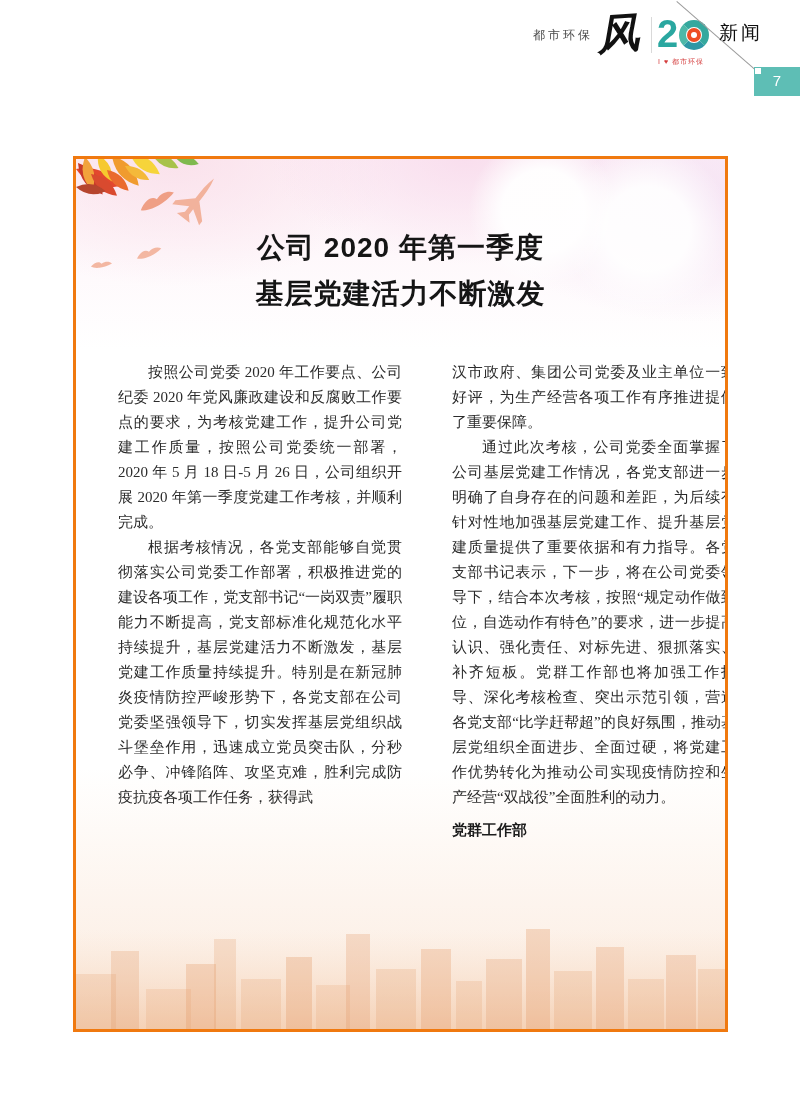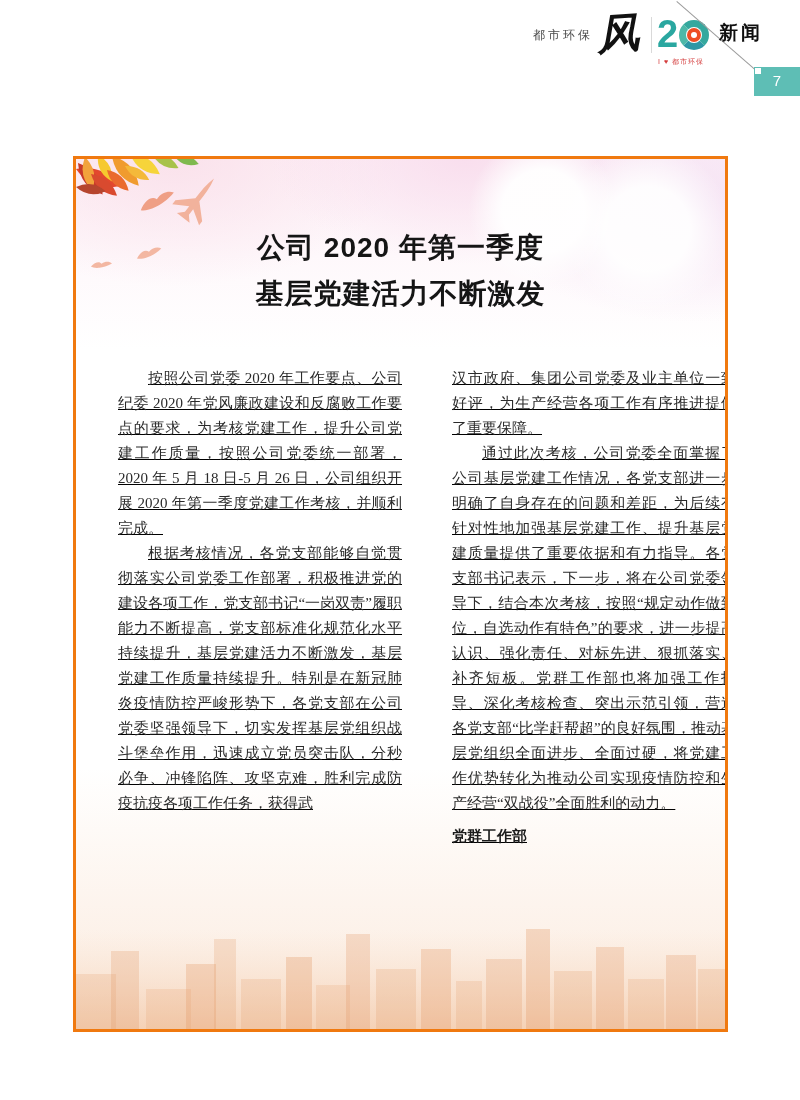--- a/index.html
+++ b/index.html
@@ -11,21 +11,21 @@
   .logo-char { position:absolute; left:597px; top:6px; font-size:42px; font-weight:bold; font-style:italic; color:#111; font-family:"Liberation Serif", serif; transform:rotate(-4deg); }
   .header-divider { position:absolute; left:651px; top:17px; width:1px; height:36px; background:#d9d9d9; }
   .logo20 { position:absolute; left:657px; top:15px; display:flex; align-items:flex-start; }
   .logo20 .digit2 { font-size:38px; line-height:38px; font-weight:800; color:#2aa7a0; font-family:"Liberation Sans", sans-serif; }
   .ring0 { position:relative; width:30px; height:30px; margin-left:1px; margin-top:5px; border-radius:50%;
            border:7px solid #35a89e; border-left-color:#4db8a8; border-bottom-color:#2d97a5; background:#fff; }
   .ring0 .core { position:absolute; left:50%; top:50%; width:14px; height:14px; margin:-7px 0 0 -7px; border-radius:50%; background:#ee4d23; }
   .ring0 .core-dot { position:absolute; left:50%; top:50%; width:6px; height:6px; margin:-3px 0 0 -3px; border-radius:50%; background:#fff; }
   .logo-tagline { position:absolute; left:658px; top:57px; font-size:7px; color:#d43c3c; letter-spacing:1px; white-space:nowrap; }
   .diag-line { position:absolute; left:677px; top:1px; width:107px; height:1.3px; background:#9b9b9b; transform:rotate(41deg); transform-origin:0 0; }
-  .section-label { position:absolute; left:719px; top:20px; font-size:19px; font-weight:bold; color:#0f0f0f; letter-spacing:3px; }
+  .section-label { position:absolute; left:719px; top:20px; font-size:19px; font-weight:normal; color:#0f0f0f; letter-spacing:3px; }
   .page-badge { position:absolute; left:754px; top:67px; width:46px; height:29px; background:#5EBEB5; }
   .page-badge .notch { position:absolute; left:1px; top:1px; width:6px; height:6px; background:#ffffff; }
   .page-badge .num { position:absolute; left:0; right:0; top:5px; text-align:center; font-size:15px; color:#ffffff; }
 
   
   .article-box { position:absolute; left:73px; top:156px; width:655px; height:876px;
     border:3px solid #F0790F;
     background:
       radial-gradient(circle 75px at 72% 52px, rgba(255,255,255,.95) 55%, rgba(255,255,255,0) 100%),
       radial-gradient(circle 85px at 88% 70px, rgba(255,255,255,.9) 50%, rgba(255,255,255,0) 100%),
@@ -34,21 +34,21 @@
       radial-gradient(ellipse 280px 160px at 95% 5%, rgba(243,223,243,.8), rgba(243,223,243,0) 75%),
       linear-gradient(180deg, #fdf1f7 0%, #ffffff 22%, #ffffff 70%, #fbeadd 100%);
     overflow:hidden; }
 
   .decor-top { position:absolute; left:0; top:0; width:270px; height:135px; z-index:2; }
   .skyline { position:absolute; left:0; bottom:0; width:100%; height:100px; z-index:1; }
 
   .article-title { position:absolute; left:0; right:0; top:66px; z-index:3; text-align:center;
     font-size:28px; line-height:46px; font-weight:bold; color:#151515; letter-spacing:1px; }
 
-  .col { position:absolute; top:207px; width:284px; z-index:3;text-decoration:underline; }
+  .col { position:absolute; top:201px; width:284px; z-index:3; }
   .col-left  { left:42px; }
   .col-right { left:332px;margin-left:44px; }
   .col p { font-family:"Liberation Serif", serif; font-size:15px; line-height:25px; text-align:justify;
            color:#2b2b2b; text-indent:2em; margin:0; }
   .col p.no-indent { text-indent:0; }
   .signature { font-family:"Liberation Sans", sans-serif !important; font-weight:bold; text-align:center;
                text-indent:0 !important; padding-right:16px; margin-top:7px !important; color:#1c1c1c !important; }
 </style>
 </head>
 <body>

